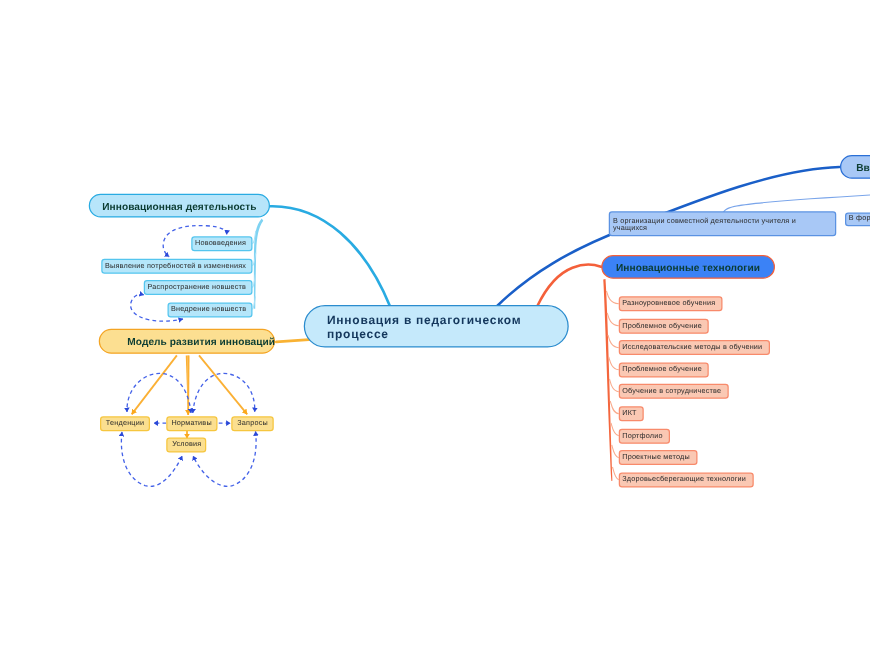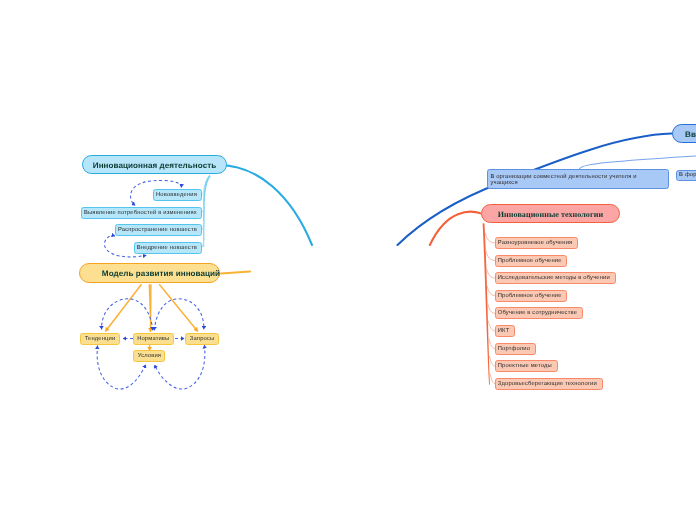--- a/index.html
+++ b/index.html
@@ -21,21 +21,21 @@
            font-family:"Liberation Sans",sans-serif;}
   .central > span{position:relative;top:1.0px;}
 
   
   .btitle{border-radius:11px;font-weight:bold;font-size:8.1px;
           letter-spacing:0.05px;justify-content:center;
           font-family:"Liberation Sans",sans-serif;}
   .btitle > span{position:relative;top:1.0px;}
   .b-blue{background:#b7e5fa;border:1.5px solid #29abe2;color:#0b3c32;}
   .b-orange{background:#fcdf91;border:1.5px solid #f4a423;color:#0b3c32;}
-  .b-salmon{background:#fca5a5;border:1.5px solid #f4603a;color:#0b3c32;font-family:Liberation Serif, serif;}
+  .b-salmon{background:#3b82f6;border:1.5px solid #f4603a;color:#0b3c32;}
   .b-midblue{background:#a8c8f6;border:1.5px solid #2a6fd6;color:#0b3c32;}
 
   
   .leaf{border-radius:2.6px;font-size:5.8px;letter-spacing:0.16px;
         color:#2b2b2b;padding-left:2.0px;
         font-family:"Liberation Sans",sans-serif;}
   .l-blue{background:#b5e6fa;border:0.9px solid #55c5ee;}
   .l-orange{background:#fbdf90;border:0.9px solid #f6c63f;justify-content:center;
             padding-left:0;}
   .l-salmon{background:#fac8b3;border:0.9px solid #f88a6b;}
@@ -109,22 +109,28 @@
     <g fill="none" stroke="#4462e8" stroke-width="1.05" stroke-dasharray="3.0 2.5" marker-end="url(#arrD)" stroke-linecap="butt">
       <path d="M 133 338.5 L 122.8 338.5"></path>
       <path d="M 175 338.5 L 184.5 338.5"></path>
       <path marker-start="url(#arrDs)" d="M 152.8 330.4 C 150 304 134.5 294.6 119 300.4 C 108.4 304.6 101 316 101.6 329.6"></path>
       <path marker-start="url(#arrDs)" d="M 154.2 330.4 C 157 304 172 294.6 187.5 300.4 C 198 304.6 204.4 316 203.8 329.6"></path>
       <path marker-start="url(#arrDs)" d="M 97.6 345.5 C 95 368 103 384 116 388.5 C 128 392 139 379 145.8 364.6"></path>
       <path marker-start="url(#arrDs)" d="M 204.4 345 C 207 368 199 384 186 388.5 C 174 392 161 379 154.4 364.6"></path>
     </g>
   </svg>
 
-
-  <div class="nd btitle b-blue" style="left:82px;top:155.3px;width:145px;height:19.1px;">
+  <div class="nd central" style="left:243px;top:244px;width:212px;height:34px;">
+    <span>
+      <span>Инновация в педагогическом</span><br>
+      <span>процессе</span>
+    </span>
+  </div>
+
+  <div class="nd btitle b-blue" style="left:71px;top:155.3px;width:145px;height:19.1px;">
     <span>Инновационная деятельность</span>
   </div>
   <div class="nd leaf l-blue" style="left:153.0px;top:189px;width:49.4px;height:12px;">
     <span>Нововведения</span>
   </div>
   <div class="nd leaf l-blue" style="left:81.0px;top:206.5px;width:121.4px;height:12px;">
     <span>Выявление потребностей в изменениях</span>
   </div>
   <div class="nd leaf l-blue" style="left:115.0px;top:224px;width:87.4px;height:12px;">
     <span>Распространение новшеств</span>

